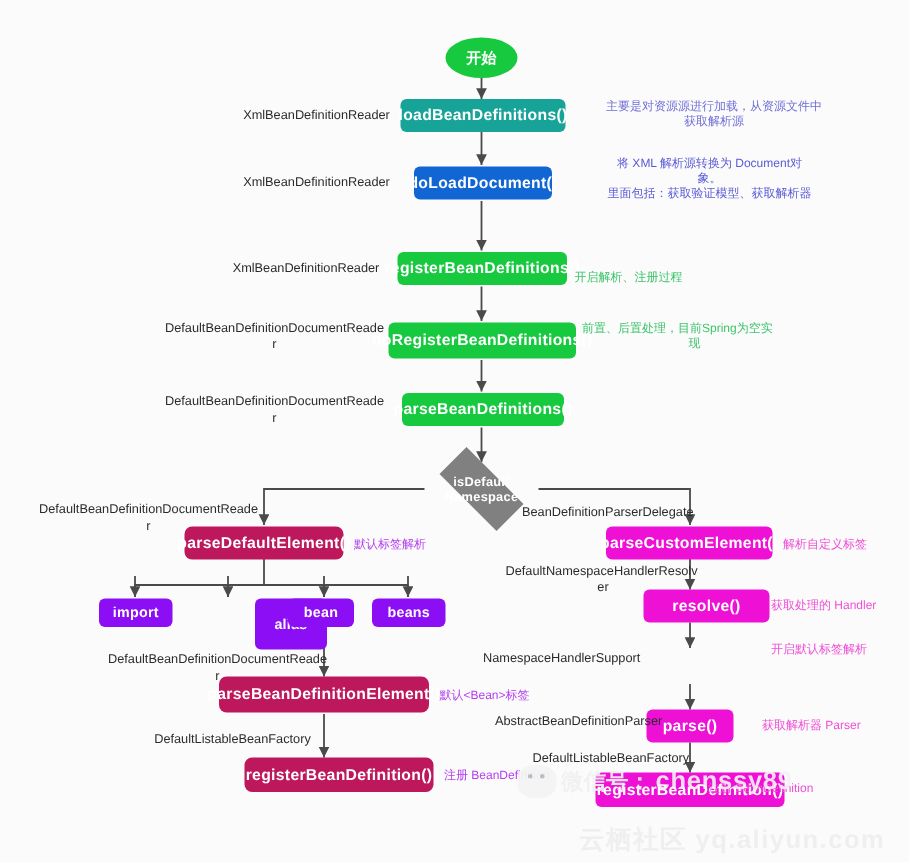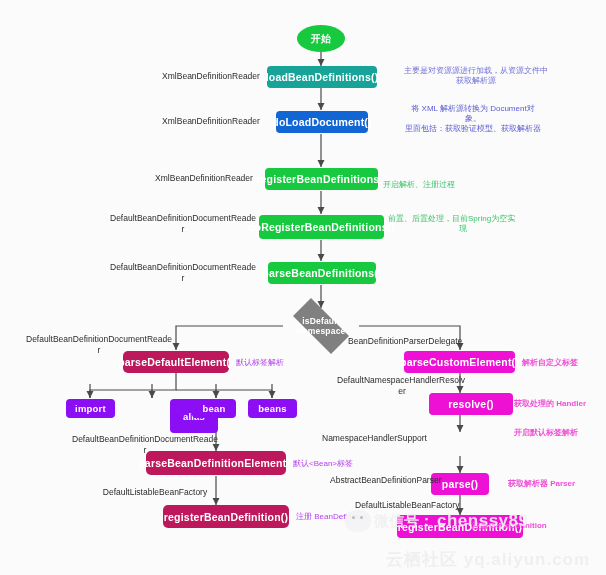--- a/index.html
+++ b/index.html
@@ -75,21 +75,21 @@
     position: absolute;
     font-size: 8px;
     line-height: 10px;
     z-index: 4;
     text-align: center;
   }
   .annot.teal    { color: #6f6fd8; }
   .annot.blue    { color: #5b5bd6; }
   .annot.green   { color: #3cc46a; }
   .annot.purple  { color: #b43ef0; }
-  .annot.magenta { color: #ef4fd6; font-weight: bold; }
+  .annot.magenta { color: #ef4fd6; }
   .annot.left    { text-align: left; }
   .wm-bottom {
     position: absolute;
     left: 386px; top: 548px;
     font-size: 17px;
     color: #efefef;
     letter-spacing: 1px;
     font-weight: bold;
     z-index: 6;
     white-space: nowrap;

